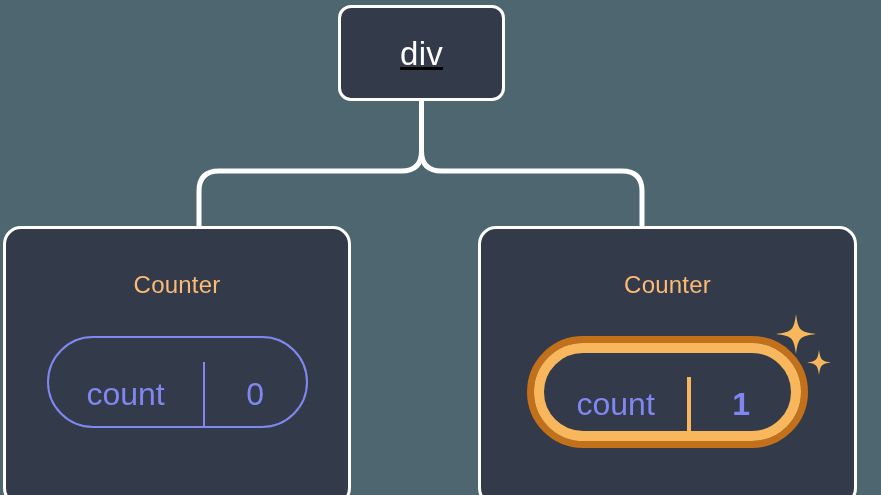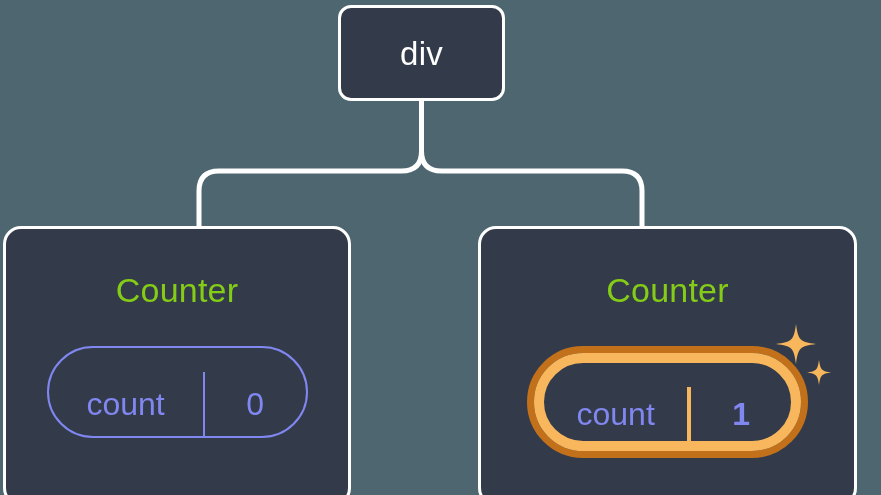--- a/index.html
+++ b/index.html
@@ -40,40 +40,41 @@
     align-items: center;
   }
 
   .node-root {
     left: 338px;
     top: 5px;
     width: 167px;
     height: 96px;
     justify-content: center;
     border-radius: 13px;
+    text-decoration: underline;
   }
   .node-root .node-title {
     font-size: 33px;
     color: #ffffff;
     line-height: 1;
     letter-spacing: 0.2px;
   }
 
   .node-child {
     top: 226px;
     height: 280px;
     border-radius: 18px;
     padding-top: 44px;
   }
   .node-child.left  { left: 3px;   width: 348px; }
   .node-child.right { left: 478px; width: 379px; }
 
   .node-child .node-title {
-    font-size: 34px;
-    color: #84cc16;
+    font-size: 24px;
+    color: #fdba74;
     line-height: 1;
     letter-spacing: 0.2px;
   }
 
   
   .pill-wrap {
     position: relative;
     margin-top: 39px;
     display: flex;
     justify-content: center;

